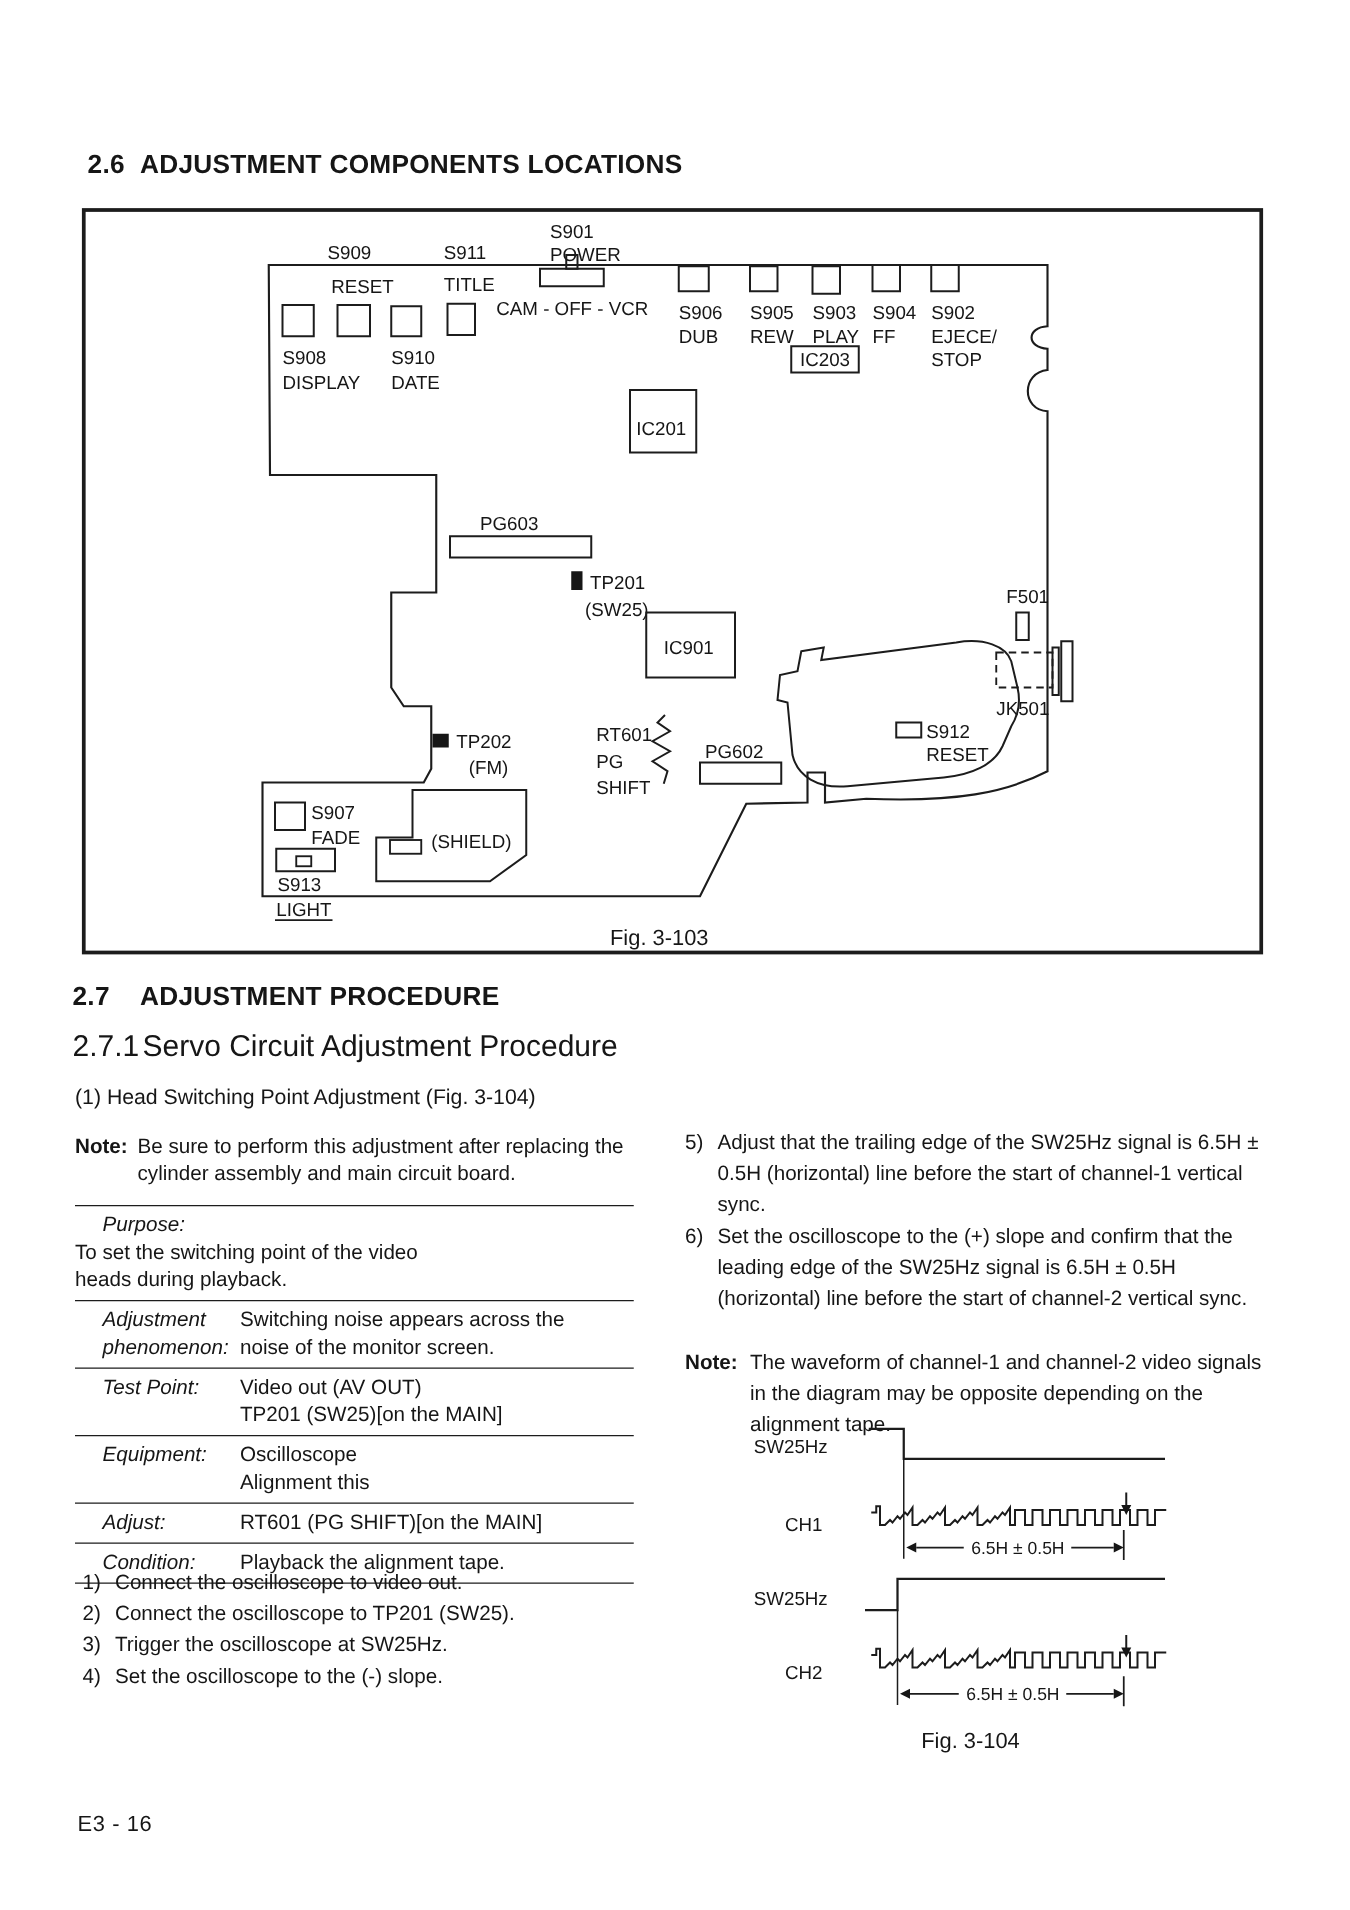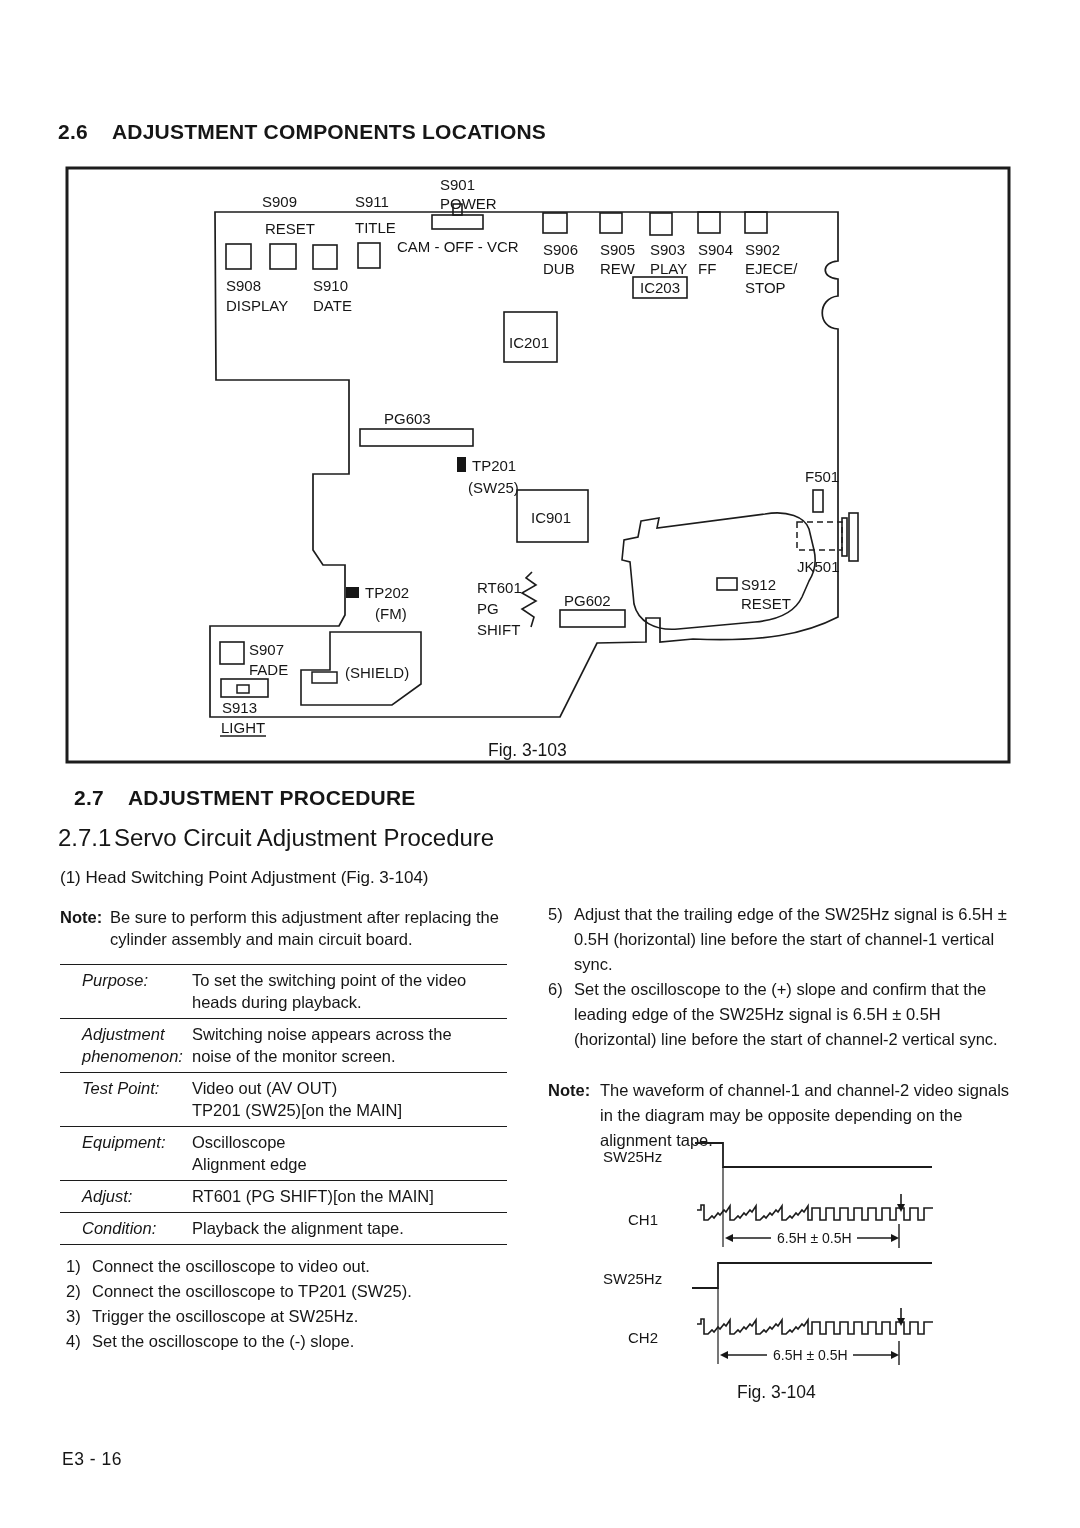--- a/index.html
+++ b/index.html
@@ -14,40 +14,40 @@
   .h-sub { font-size:24px; font-weight:normal; display:flex; }
   .h-sub .hnum { width:56px; flex:0 0 auto; }
   .sub-item { font-size:17px; }
   .note { display:flex; font-size:16.5px; line-height:22px; }
   .note .note-label { font-weight:bold; flex:0 0 auto; }
   .note .note-text { flex:1; }
   #note1 .note-label { width:50px; }
   #note2 .note-label { width:52px; }
   .spec-table { font-size:16.5px; }
   .trow { display:flex; border-bottom:1.6px solid #1c1c1c; padding:4px 0 5px 0; }
-  .trow.first { border-top:1.6px solid #1c1c1c; }
+  .trow.first { border-top:1.6px solid #1c1c1c;flex-direction:column; }
   .trow.last { border-bottom:none; }
   .tkey { width:132px; flex:0 0 auto; padding-left:22px; font-style:italic; line-height:22px; box-sizing:border-box; }
   .tval { flex:1; line-height:22px; padding-right:4px; }
   .vline { min-height:22px; }
   .vline.split { display:flex; justify-content:flex-start; }
   .steps .step { display:flex; line-height:25px; font-size:16.5px; }
   .step-num { width:26px; flex:0 0 auto; }
   .step-text { flex:1; }
   .footer { font-size:17.5px; letter-spacing:0.5px; }
   svg { font-family:"Liberation Sans", sans-serif; }
   svg text { fill:#161616; }
   .dline { stroke:#1c1c1c; fill:none; }
 </style>
 </head>
 <body>
 
 <div class="page">
 
-  <div class="abs h-major" style="left:58px; top:120px;">
+  <div class="abs h-major" style="left:58px; top:120px;text-align:center;">
     <span class="hnum">2.6</span>
     <span>ADJUSTMENT COMPONENTS LOCATIONS</span>
   </div>
 
   <svg class="abs" style="left:65px; top:166px;" width="946" height="598" viewBox="0 0 946 598">
 
     <rect x="2" y="2" width="942" height="594" fill="none" stroke="#1c1c1c" stroke-width="3"></rect>
 
     <path class="dline" stroke-width="1.7" d="M150,46 H773 V95 C756,96 756,112 773,113 V130 C752,132 752,162 773,163 V451
          C740,468 700,476 628,473 L595,476 V452 H581 V476 L532,477 L495,551 H145 V460 H274
@@ -146,21 +146,21 @@
 
     <rect class="dline" stroke-width="1.6" x="156" y="513" width="47" height="18"></rect>
     <rect class="dline" stroke-width="1.5" x="172" y="519" width="12" height="8"></rect>
     <text x="157" y="547" font-size="15">S913</text>
     <text x="156" y="567" font-size="15">LIGHT</text>
     <line class="dline" stroke-width="1.4" x1="155" y1="570" x2="201" y2="570"></line>
 
     <text x="423" y="590" font-size="17.5">Fig. 3-103</text>
   </svg>
 
-  <div class="abs h-major" style="left:74px; top:786px;justify-content:center;">
+  <div class="abs h-major" style="left:58px; top:786px;justify-content:center;">
     <span class="hnum">2.7</span>
     <span>ADJUSTMENT PROCEDURE</span>
   </div>
   <div class="abs h-sub" style="left:58px; top:824px;">
     <span class="hnum">2.7.1</span>
     <span>Servo Circuit Adjustment Procedure</span>
   </div>
   <div class="abs sub-item" style="left:60px; top:868px;">(1) Head Switching Point Adjustment (Fig. 3-104)</div>
 
   <div id="note1" class="abs note" style="left:60px; top:906px; width:482px;">
@@ -193,21 +193,21 @@
         <div class="vline split">
           <span>TP201 (SW25)</span>
           <span>[on the MAIN]</span>
         </div>
       </div>
     </div>
     <div class="trow">
       <span class="tkey">Equipment:</span>
       <div class="tval">
         <div class="vline">Oscilloscope</div>
-        <div class="vline">Alignment edge</div>
+        <div class="vline">Alignment this</div>
       </div>
     </div>
     <div class="trow">
       <span class="tkey">Adjust:</span>
       <div class="tval">
         <div class="vline split">
           <span>RT601 (PG SHIFT)</span>
           <span>[on the MAIN]</span>
         </div>
       </div>

